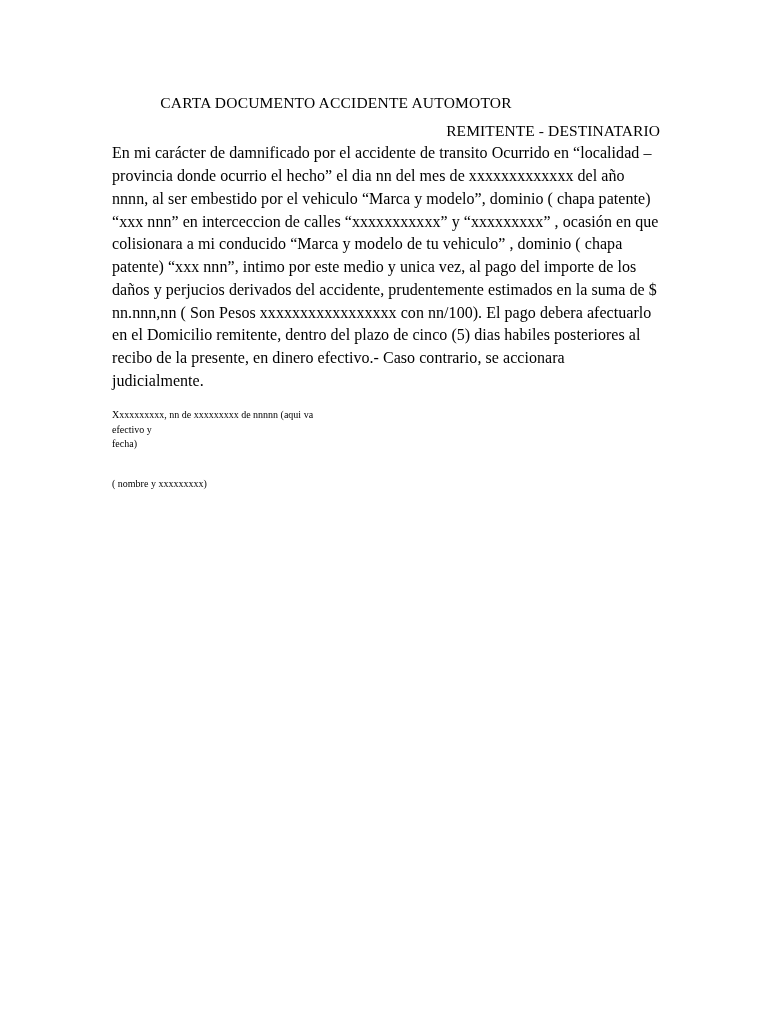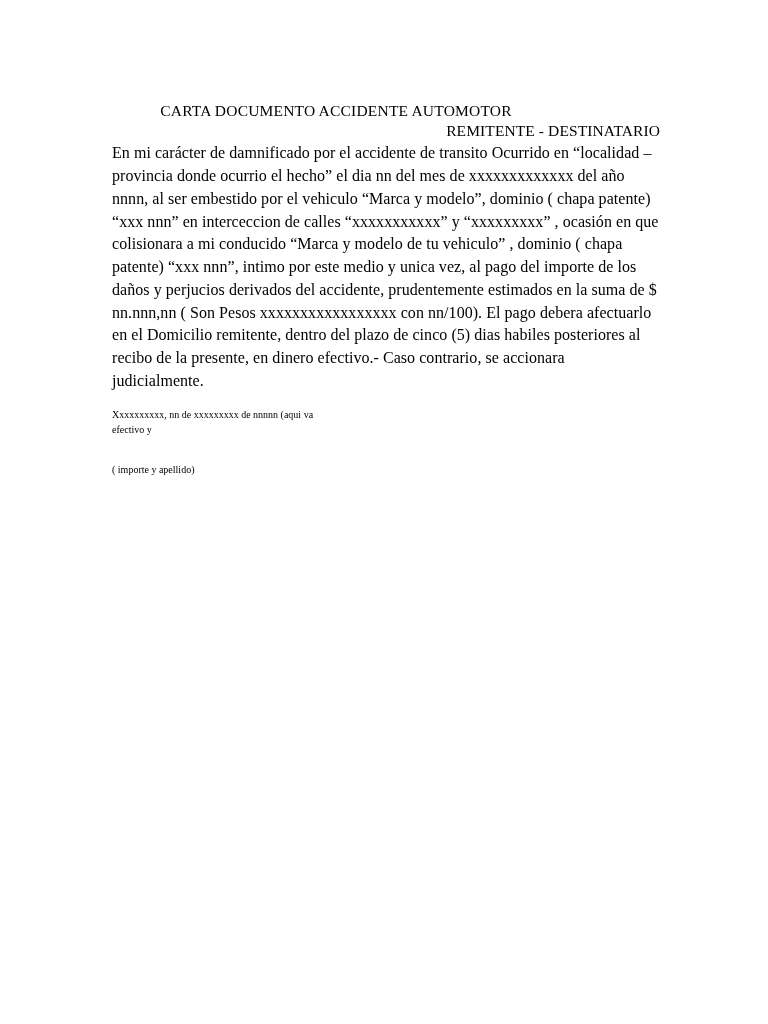--- a/index.html
+++ b/index.html
@@ -13,21 +13,21 @@
     font-family: "Liberation Serif", serif;
     color: #000000;
     overflow: hidden;
   }
   .page {
     position: relative;
     width: 672px;
     height: 1024px;
     background: #ffffff;
     box-sizing: border-box;
-    padding: 16px;
+    padding: 8px;
   }
   .doc-title {
     text-align: center;
     font-size: 15.5px;
     line-height: 1.25;
     margin: 0;
     padding-top: 85px;
     letter-spacing: 0.2px;
   }
   .content {
@@ -71,20 +71,21 @@
 
     <div class="body-par">En mi carácter de damnificado por el accidente de transito Ocurrido en “localidad – provincia donde ocurrio el hecho” el dia nn del mes de xxxxxxxxxxxxx del año nnnn, al ser embestido por el vehiculo “Marca y modelo”, dominio ( chapa patente) “xxx nnn” en interceccion de calles “xxxxxxxxxxx” y “xxxxxxxxx” , ocasión en que colisionara a mi conducido “Marca y modelo de tu vehiculo” , dominio ( chapa patente) “xxx nnn”, intimo por este medio y unica vez, al pago del importe de los daños y perjucios derivados del accidente, prudentemente estimados en la suma de $ nn.nnn,nn ( Son Pesos xxxxxxxxxxxxxxxxx con nn/100). El pago debera afectuarlo en el Domicilio remitente, dentro del plazo de cinco (5) dias habiles posteriores al recibo de la presente, en dinero efectivo.- Caso contrario, se accionara judicialmente.</div>
 
     <div class="spacer-md"></div>
 
 
     <div class="line">Xxxxxxxxxx, nn de xxxxxxxxx de nnnnn (aqui va</div>
 
     <div class="line">efectivo y</div>
 
+    <div class="line">fecha)</div>
 
     <div class="spacer-lg"></div>
 
-    <div class="line">( importe y apellido)</div>
+    <div class="line">( nombre y xxxxxxxxx)</div>
 
 
   </div>
 </div>
 
 </body></html>

